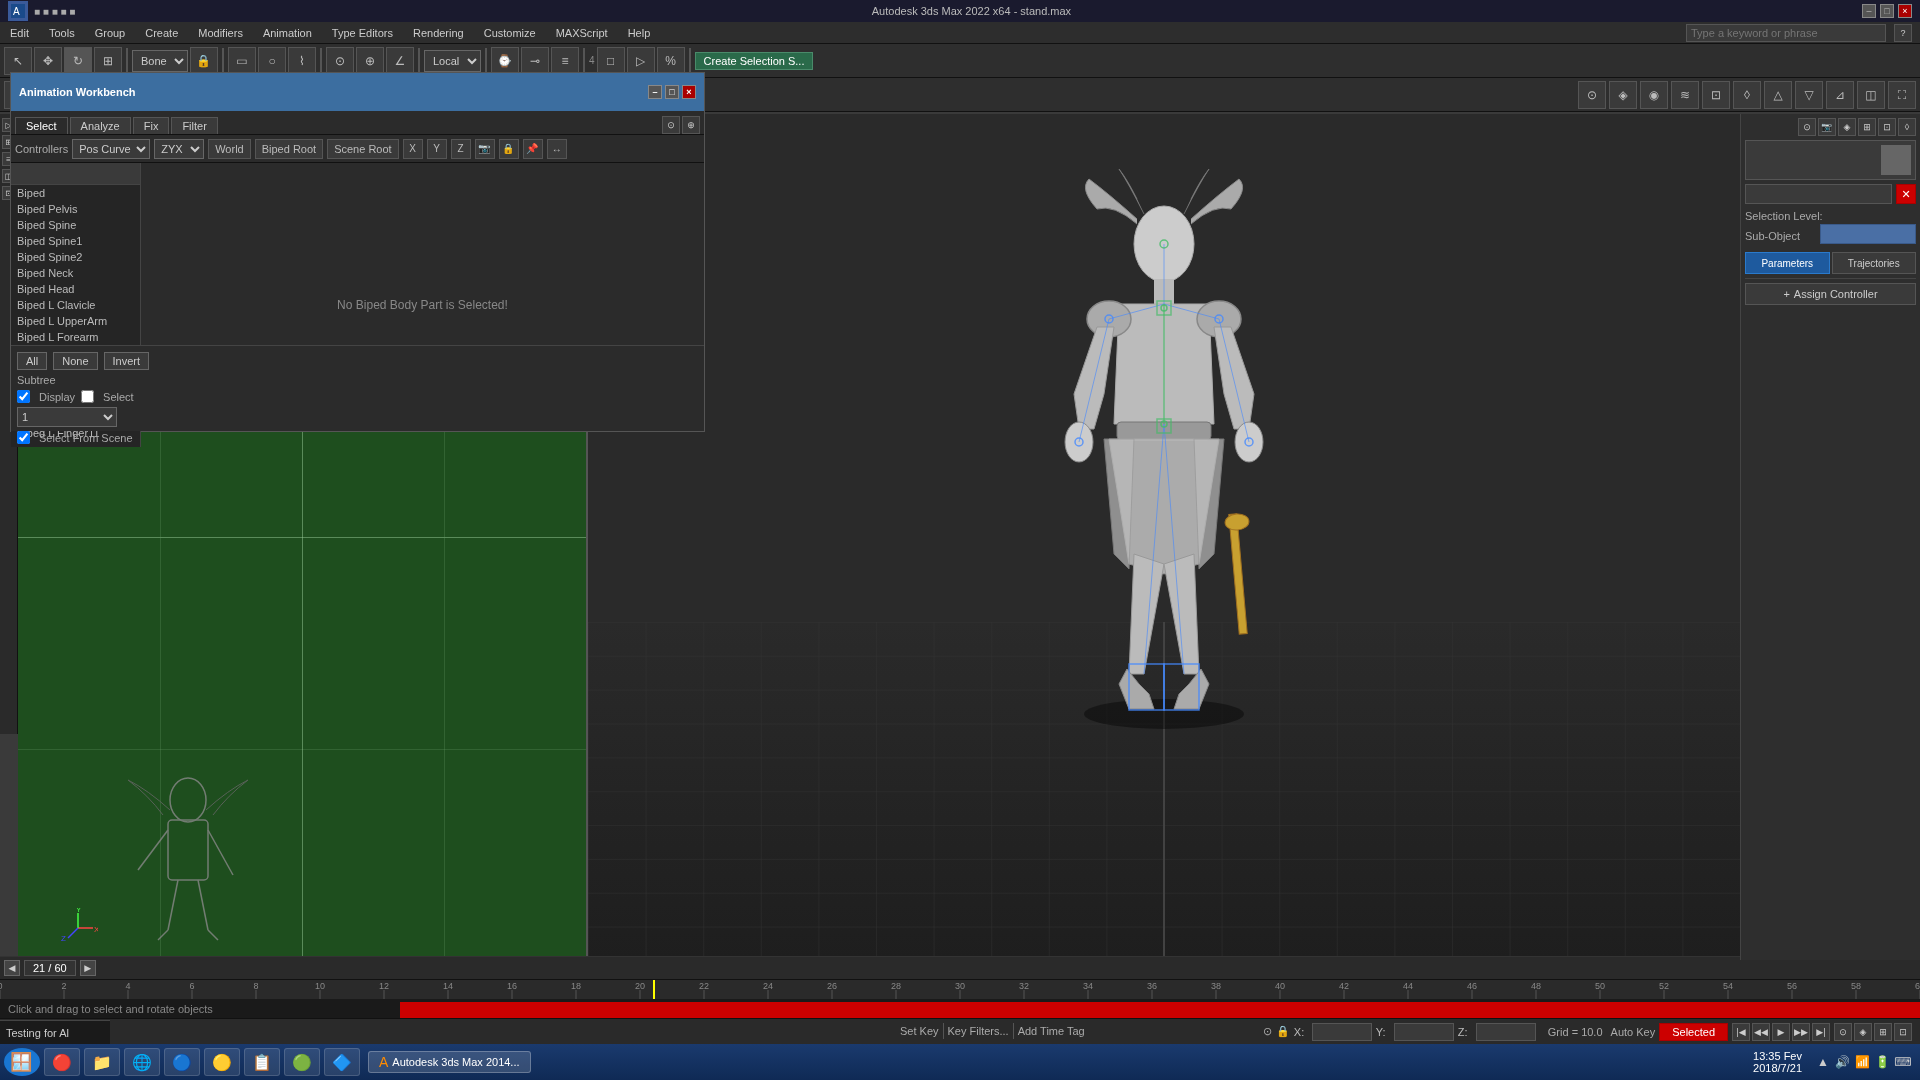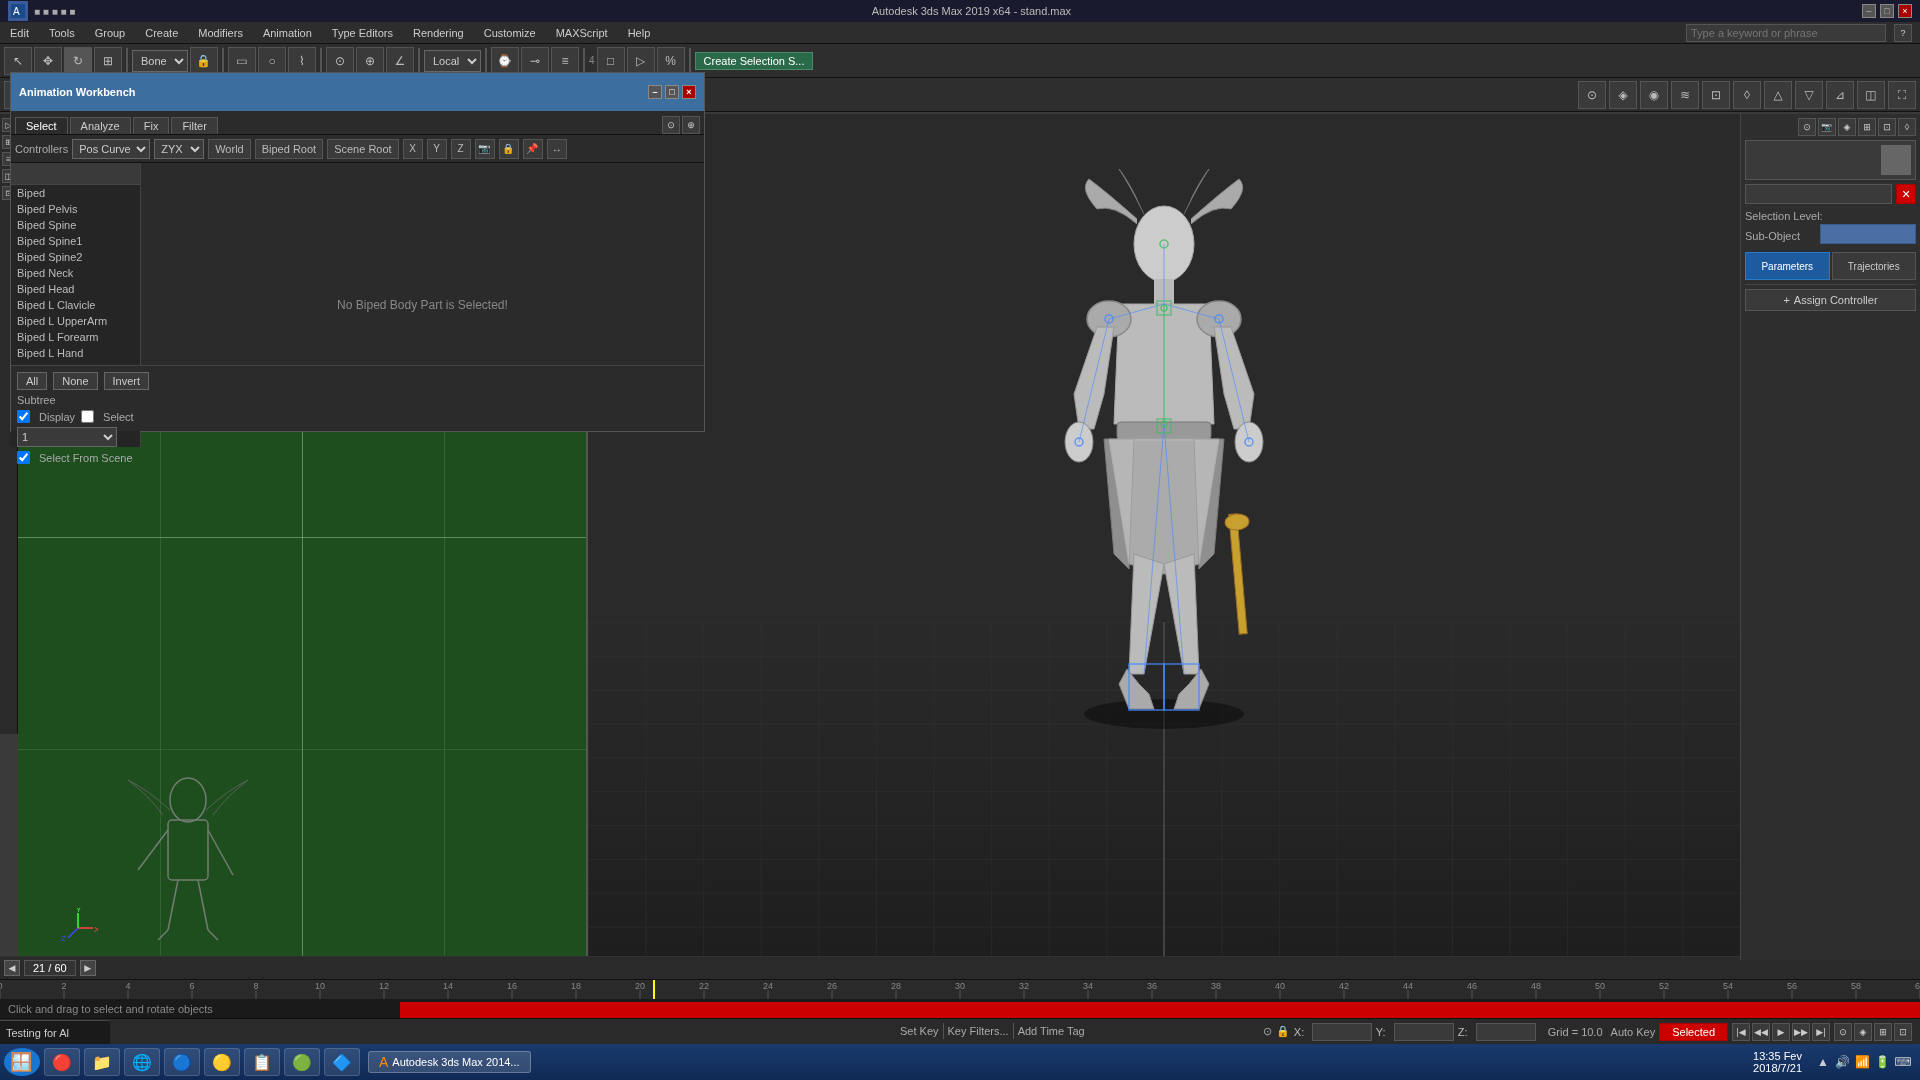--- a/index.html
+++ b/index.html
@@ -234,21 +234,21 @@
       justify-content: center;
       color: #888;
       font-size: 12px;
     }
 
     #anim-wb-bottom {
       position: absolute;
       bottom: 0;
       left: 0;
       right: 0;
-      height: 66px;
+      height: 86px;
       background: #2b2b2b;
       border-top: 1px solid #444;
       padding: 6px;
     }
     .wb-bottom-row {
       display: flex;
       align-items: center;
       gap: 6px;
       margin-bottom: 4px;
     }
@@ -281,21 +281,21 @@
       padding: 0 4px;
       margin-bottom: 4px;
     }
     .rp-tab-row {
       display: flex;
       gap: 2px;
       margin-bottom: 4px;
     }
     .rp-tab {
       flex: 1;
-      height: 28px;
+      height: 22px;
       background: #3a3a3a;
       border: 1px solid #555;
       color: #ccc;
       font-size: 10px;
       display: flex;
       align-items: center;
       justify-content: center;
       cursor: pointer;
     }
     .rp-tab.active {
@@ -454,21 +454,21 @@
 <div id="title-bar">
   <div style="display:flex;align-items:center;gap:6px;">
     <div class="tb-btn" style="width:20px;height:20px;background:#3a5a9a;border:none;">
       <svg width="14" height="14" viewBox="0 0 14 14">
           <rect width="14" height="14" fill="#1a4a8a"></rect>
           <text x="2" y="11" font-size="10" fill="#fff">A</text>
         </svg>
     </div>
     <span style="font-size:10px;color:#aaa;">■ ■ ■ ■ ■ &nbsp;</span>
   </div>
-  <div class="title-text">Autodesk 3ds Max 2019 x64 - stand.max</div>
+  <div class="title-text">Autodesk 3ds Max 2022 x64 - stand.max</div>
   <div class="title-btns">
     <span>–</span>
     <span>□</span>
     <span style="background:#a00;color:#fff;">×</span>
   </div>
 </div>
 
 <div id="menu-bar">
   <div class="menu-item">Edit</div>
   <div class="menu-item">Tools</div>

